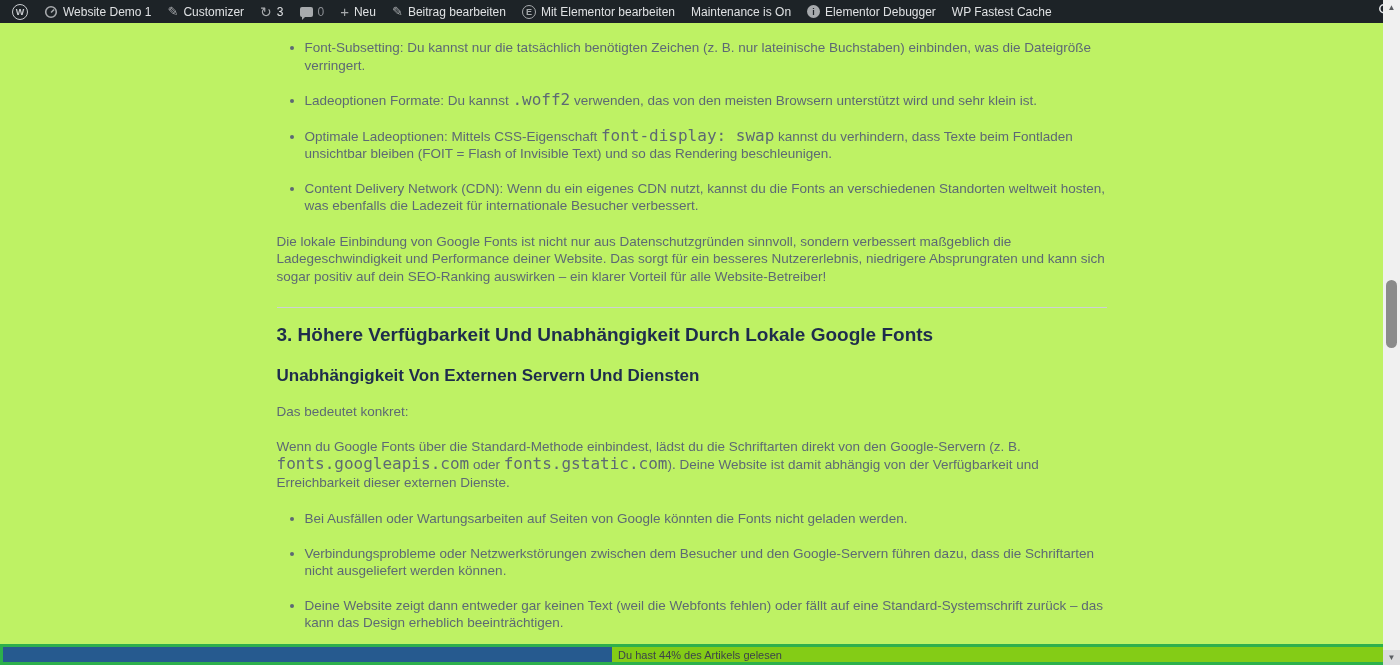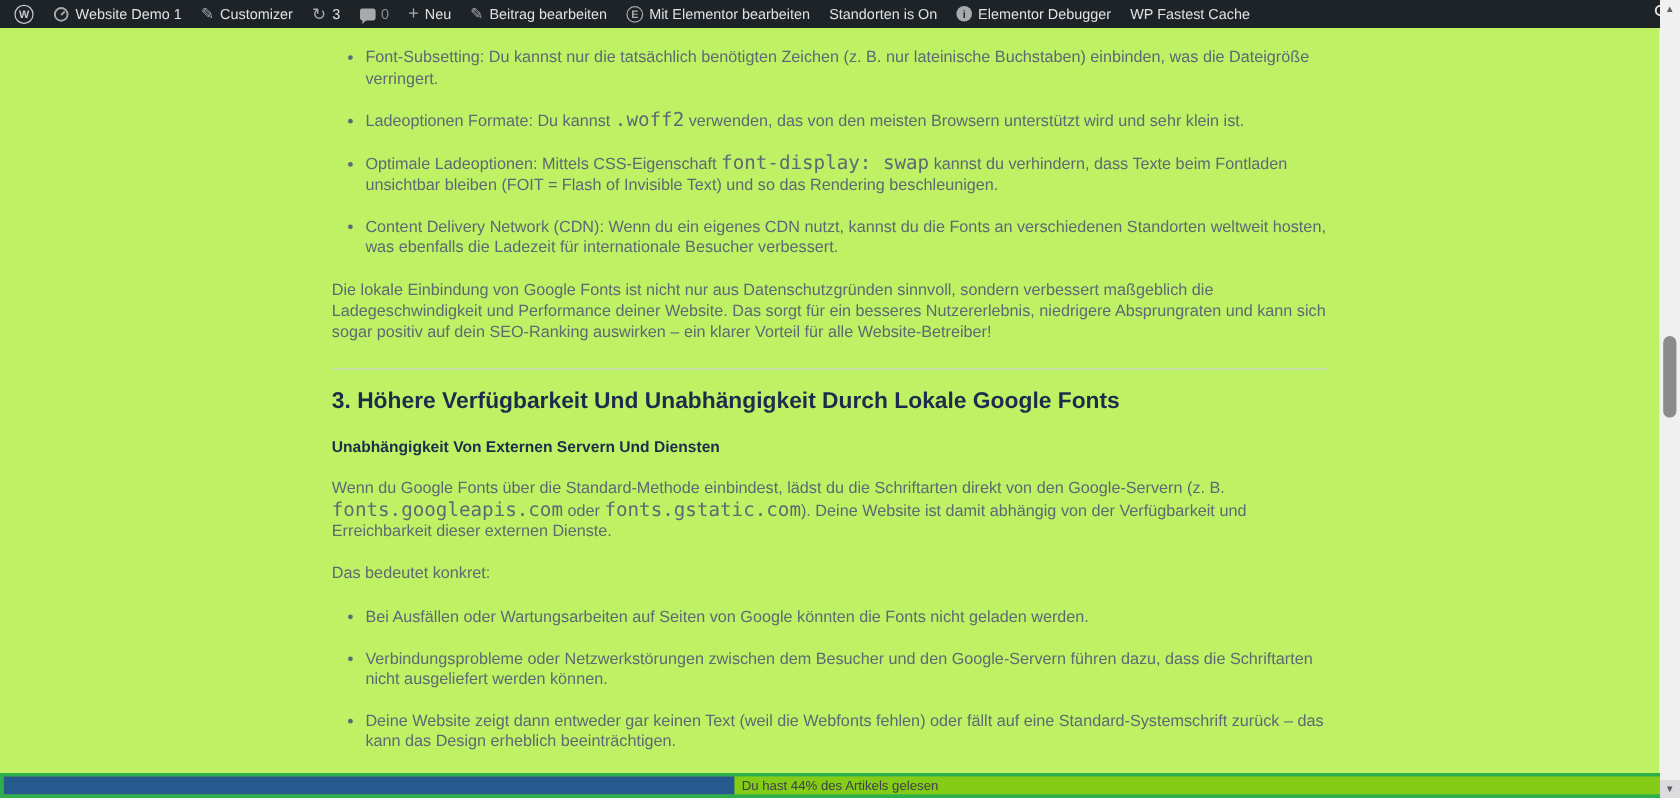--- a/index.html
+++ b/index.html
@@ -47,21 +47,21 @@
     width: 830px; margin: 0 auto; padding-top: 16px;
     color: #5d6974; font-size: 13.5px; line-height: 17.5px;
   }
   .container ul { margin: 0 0 18px; padding-left: 28px; }
   .container li { margin-bottom: 17px; }
   .container p { margin: 17px 0; }
   code { font-family: "DejaVu Sans Mono", monospace; font-size: 16px; color: #5d6974; }
   .rule { border: none; border-top: 1px solid #cdd1d6; margin: 22px 0 0; }
   .h2 { color: #1e2c4c; font-size: 19px; line-height: 1.2; font-weight: 700;
         margin: 16px 0 12px; }
-  .h3 { color: #1e2c4c; font-size: 13px; line-height: 1.25; font-weight: 700;
+  .h3 { color: #1e2c4c; font-size: 17px; line-height: 1.25; font-weight: 700;
         margin: 18px 0 12px; }
   .list-after-p { margin-top: 19px !important; }
 
   
   .progress-bar {
     position: fixed; left: 0; bottom: 0; width: 1400px; height: 21px;
     border: 3px solid #2db04c; background: #84cc16; z-index: 9;
   }
   .progress-fill { position: absolute; left: 0; top: 0; bottom: 0; width: 43.7%;
                    background: #265a8f; }
@@ -114,21 +114,21 @@
   </div>
   <div class="ab-item">
     <span class="pencil-glyph">✎</span>
     <span>Beitrag bearbeiten</span>
   </div>
   <div class="ab-item">
     <span class="circle-e">E</span>
     <span>Mit Elementor bearbeiten</span>
   </div>
   <div class="ab-item">
-    <span>Standorten is On</span>
+    <span>Maintenance is On</span>
   </div>
   <div class="ab-item">
     <span class="circle-i">i</span>
     <span>Elementor Debugger</span>
   </div>
   <div class="ab-item">
     <span>WP Fastest Cache</span>
   </div>
   <div class="ab-spacer"></div>
   <div class="ab-item">
@@ -159,25 +159,25 @@
       </li>
     </ul>
 
     <p>Die lokale Einbindung von Google Fonts ist nicht nur aus Datenschutzgründen sinnvoll, sondern verbessert maßgeblich die Ladegeschwindigkeit und Performance deiner Website. Das sorgt für ein besseres Nutzererlebnis, niedrigere Absprungraten und kann sich sogar positiv auf dein SEO-Ranking auswirken – ein klarer Vorteil für alle Website-Betreiber!</p>
 
     <hr class="rule">
 
     <h2 class="h2">3. Höhere Verfügbarkeit Und Unabhängigkeit Durch Lokale Google Fonts</h2>
     <h3 class="h3">Unabhängigkeit Von Externen Servern Und Diensten</h3>
 
+    <p>Das bedeutet konkret:</p>
+
     <p>
       <span>Wenn du Google Fonts über die Standard-Methode einbindest, lädst du die Schriftarten direkt von den Google-Servern (z. B. </span><code>fonts.googleapis.com</code><span> oder </span><code>fonts.gstatic.com</code><span>). Deine Website ist damit abhängig von der Verfügbarkeit und Erreichbarkeit dieser externen Dienste.</span>
     </p>
-
-    <p>Das bedeutet konkret:</p>
 
     <ul class="list-after-p">
       <li>Bei Ausfällen oder Wartungsarbeiten auf Seiten von Google könnten die Fonts nicht geladen werden.</li>
       <li>Verbindungsprobleme oder Netzwerkstörungen zwischen dem Besucher und den Google-Servern führen dazu, dass die Schriftarten nicht ausgeliefert werden können.</li>
       <li>Deine Website zeigt dann entweder gar keinen Text (weil die Webfonts fehlen) oder fällt auf eine Standard-Systemschrift zurück – das kann das Design erheblich beeinträchtigen.</li>
     </ul>
 
   </div>
 </div>
 

